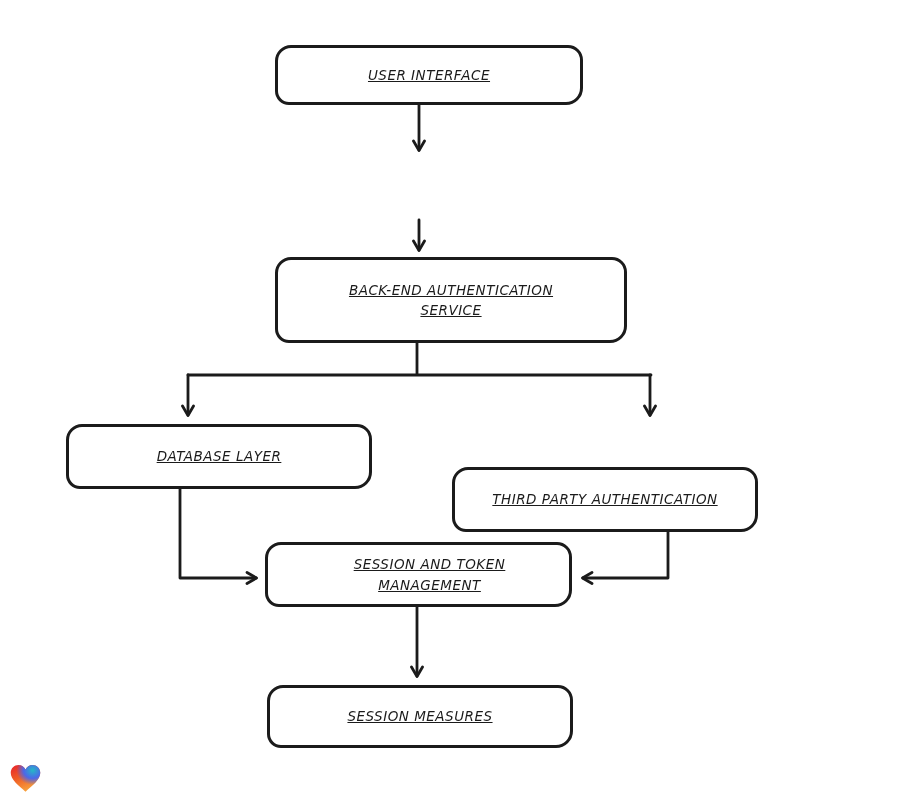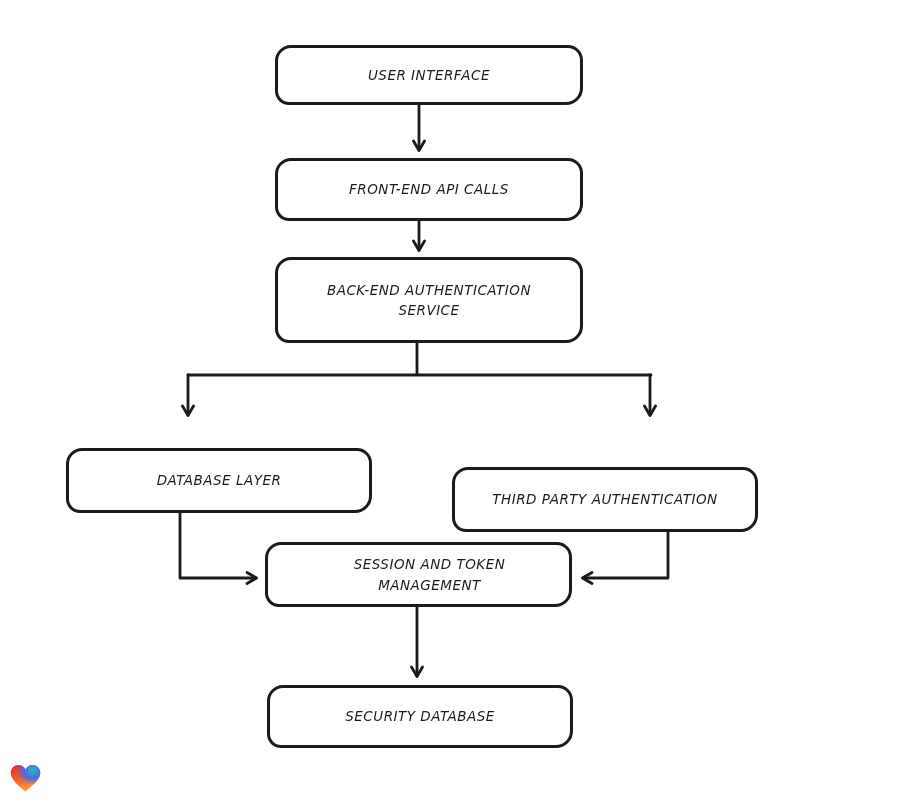--- a/index.html
+++ b/index.html
@@ -43,20 +43,21 @@
     padding: 4px 26px;
     color: #1b1b1b;
     font-family: "DejaVu Sans", sans-serif;
     font-style: italic;
     font-size: 13.5px;
     line-height: 1.5;
     letter-spacing: 0.5px;
   }
   .node .label {
     max-width: 250px;
+    text-decoration: underline;
   }
   .logo-heart {
     position: absolute;
     left: 8px;
     top: 762px;
     width: 35px;
     height: 33px;
     cursor: pointer;
   }
 </style>
@@ -79,42 +80,39 @@
     <path d="M650 375 V415" marker-end="url(#arrow)"></path>
     <path d="M180 487 V578 H256" marker-end="url(#arrow)"></path>
     <path d="M668 487 V578 H583" marker-end="url(#arrow)"></path>
     <path d="M417 606 V676" marker-end="url(#arrow)"></path>
   </svg>
 
   <div class="node" style="left:275px; top:45px;  width:308px; height:60px;">
     <span class="label">USER INTERFACE</span>
   </div>
 
-  <div class="node" style="left:275px; top:158px; width:308px; height:63px;">
-    <span class="label">FRONT-END API CALLS</span>
-  </div>
 
-  <div class="node" style="left:275px; top:257px; width:308px; height:86px;">
+  <div class="node" style="left:275px; top:257px; width:352px; height:86px;">
     <span class="label">BACK-END AUTHENTICATION SERVICE</span>
   </div>
 
-  <div class="node" style="left:66px;  top:448px; width:306px; height:65px;">
+  <div class="node" style="left:66px;  top:424px; width:306px; height:65px;">
     <span class="label">DATABASE LAYER</span>
   </div>
 
   <div class="node" style="left:452px; top:423px; width:306px; height:65px;margin-top:44px;">
     <span class="label">THIRD PARTY AUTHENTICATION</span>
   </div>
 
   <div class="node" style="left:265px; top:542px; width:307px; height:65px;padding-left:48px;">
     <span class="label">SESSION AND TOKEN MANAGEMENT</span>
   </div>
 
   <div class="node" style="left:267px; top:685px; width:306px; height:63px;">
-    <span class="label">SECURITY DATABASE</span>
+    <span class="label">SESSION MEASURES</span>
   </div>
 
   <svg class="logo-heart" viewBox="0 0 32 29" xmlns="http://www.w3.org/2000/svg">
     <defs>
       <linearGradient id="hg1" x1="0" y1="0" x2="0.45" y2="1">
         <stop offset="0" stop-color="#e8232b"></stop>
         <stop offset="0.5" stop-color="#ef5c25"></stop>
         <stop offset="1" stop-color="#f7a03c"></stop>
       </linearGradient>
       <radialGradient id="hg2" cx="0.74" cy="0.2" r="0.55">

